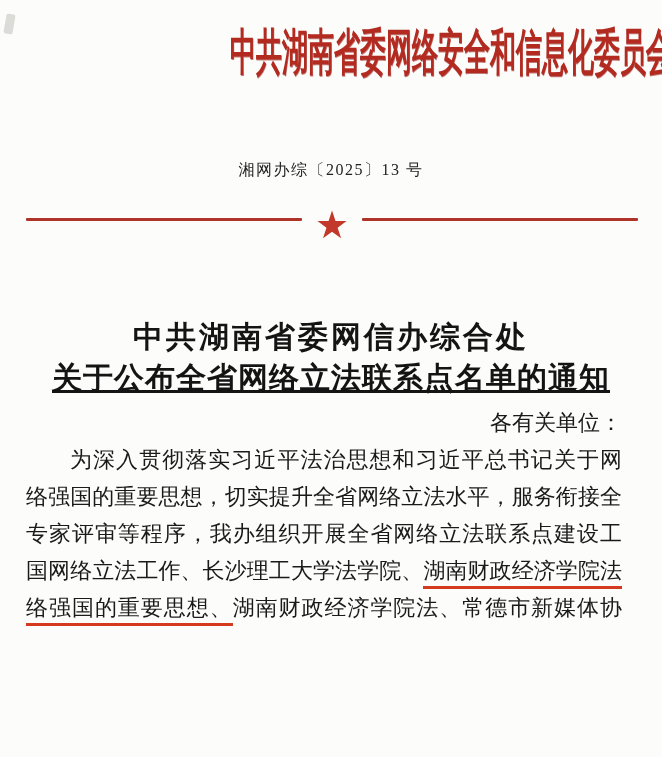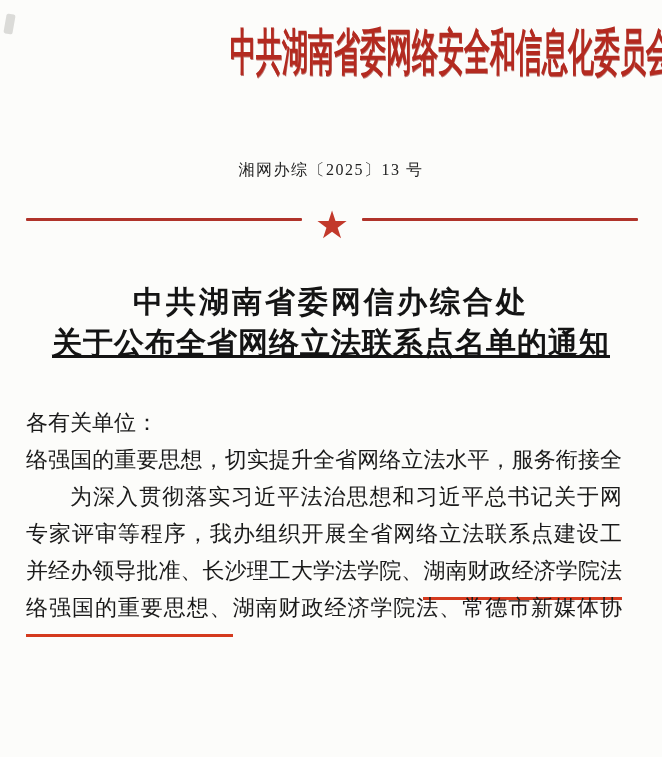--- a/index.html
+++ b/index.html
@@ -58,36 +58,36 @@
     font-size:38px;line-height:1;
     color:var(--star-red);
     transform:translateY(6px);
   }
   .doc-title{
     position:absolute;top:281px;left:0;width:100%;
     text-align:center;
     font-weight:bold;color:var(--title-ink);
     font-size:30px;line-height:41px;
   }
-  .doc-title .t1{letter-spacing:3px;}
+  .doc-title .t1{letter-spacing:3px;margin-top:35px;}
   .doc-title .t2{letter-spacing:1px;text-decoration:underline;}
   .body-lines{
     position:absolute;top:404px;left:26px;width:596px;
     font-size:22px;line-height:37px;color:var(--ink);
   }
-  .body-line{white-space:nowrap;}
+  .body-line{white-space:nowrap;text-align:right;}
   .body-line.justify{
     white-space:normal;
     text-align:justify;
     text-align-last:justify;
   }
   .body-line.indent{text-indent:2em;}
   .red-underline{
     border-bottom:3px solid var(--underline-red);
-    padding-bottom:14px;
+    padding-bottom:3px;
   }
 </style>
 </head>
 <body>
 
 <div class="page">
 
   <div class="scan-mark"></div>
 
   <div class="org-header-wrap">
@@ -102,20 +102,20 @@
     <div class="line"></div>
   </div>
 
   <div class="doc-title">
     <div class="t1">中共湖南省委网信办综合处</div>
     <div class="t2">关于公布全省网络立法联系点名单的通知</div>
   </div>
 
   <div class="body-lines">
       <div class="body-line"><span>各有关单位：</span></div>
+      <div class="body-line justify indent"><span>为深入贯彻落实习近平法治思想和习近平总书记关于网</span></div>
       <div class="body-line justify"><span>络强国的重要思想，切实提升全省网络立法水平，服务衔接全</span></div>
-      <div class="body-line justify indent"><span>为深入贯彻落实习近平法治思想和习近平总书记关于网</span></div>
       <div class="body-line justify"><span>专家评审等程序，我办组织开展全省网络立法联系点建设工</span></div>
-      <div class="body-line justify"><span>并经办领导批准、长沙理工大学法学院、</span><span class="red-underline">湖南财政经济学院法</span></div>
+      <div class="body-line justify"><span>国网络立法工作、长沙理工大学法学院、</span><span class="red-underline">湖南财政经济学院法</span></div>
       <div class="body-line justify"><span class="red-underline">络强国的重要思想、</span><span>湖南财政经济学院法、常德市新媒体协</span></div>
     </div>
 
 </div>
 
 </body></html>

